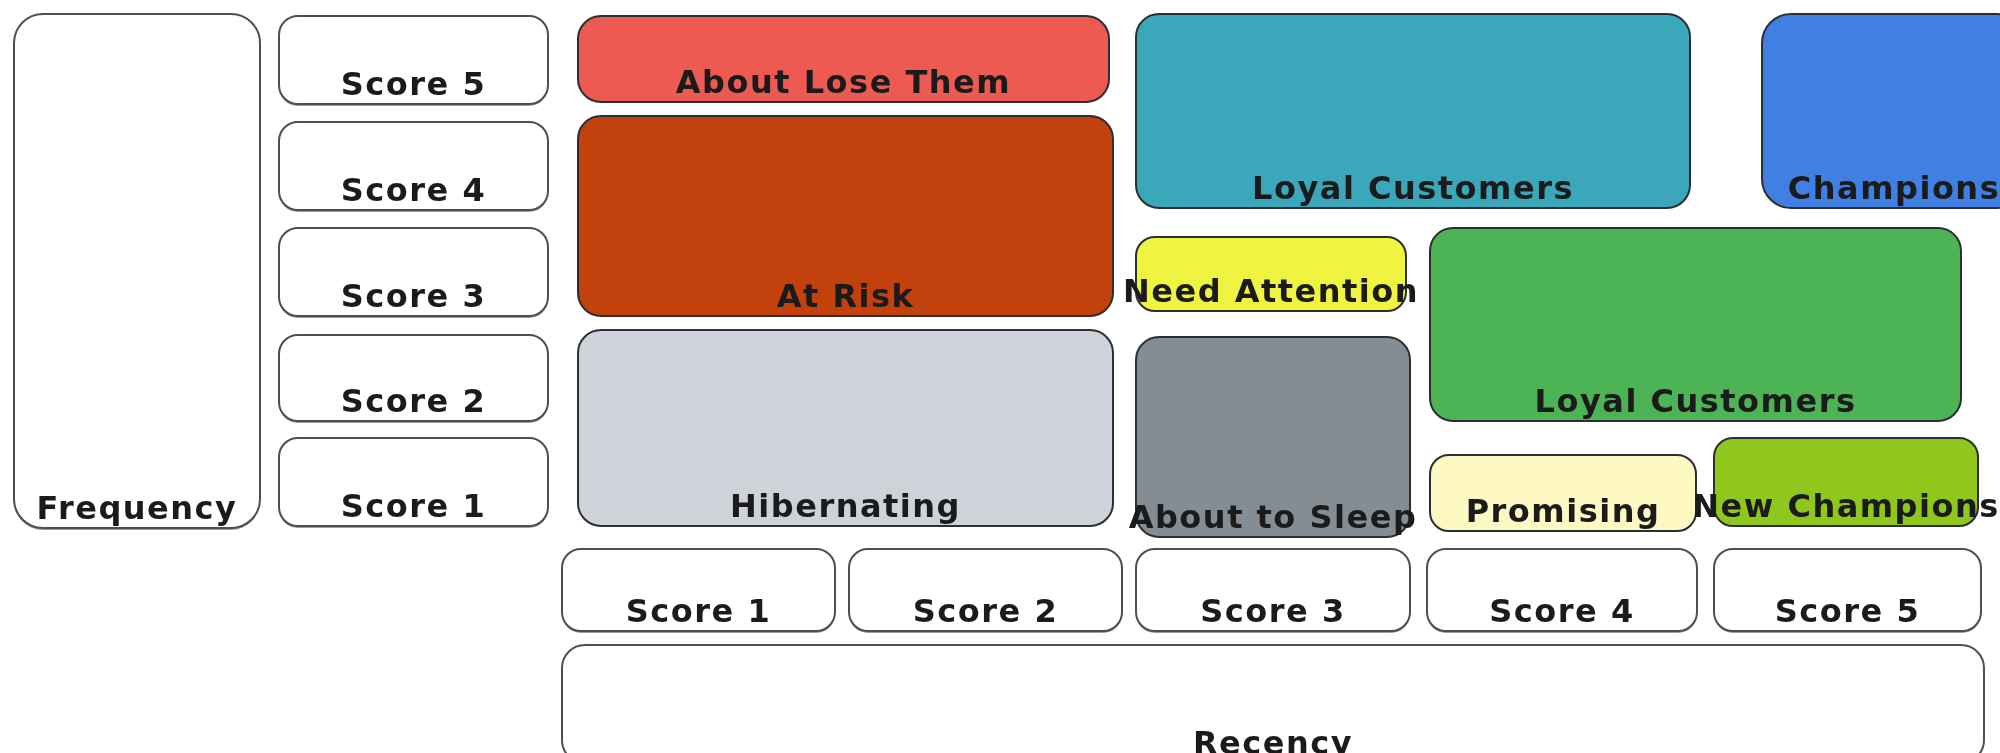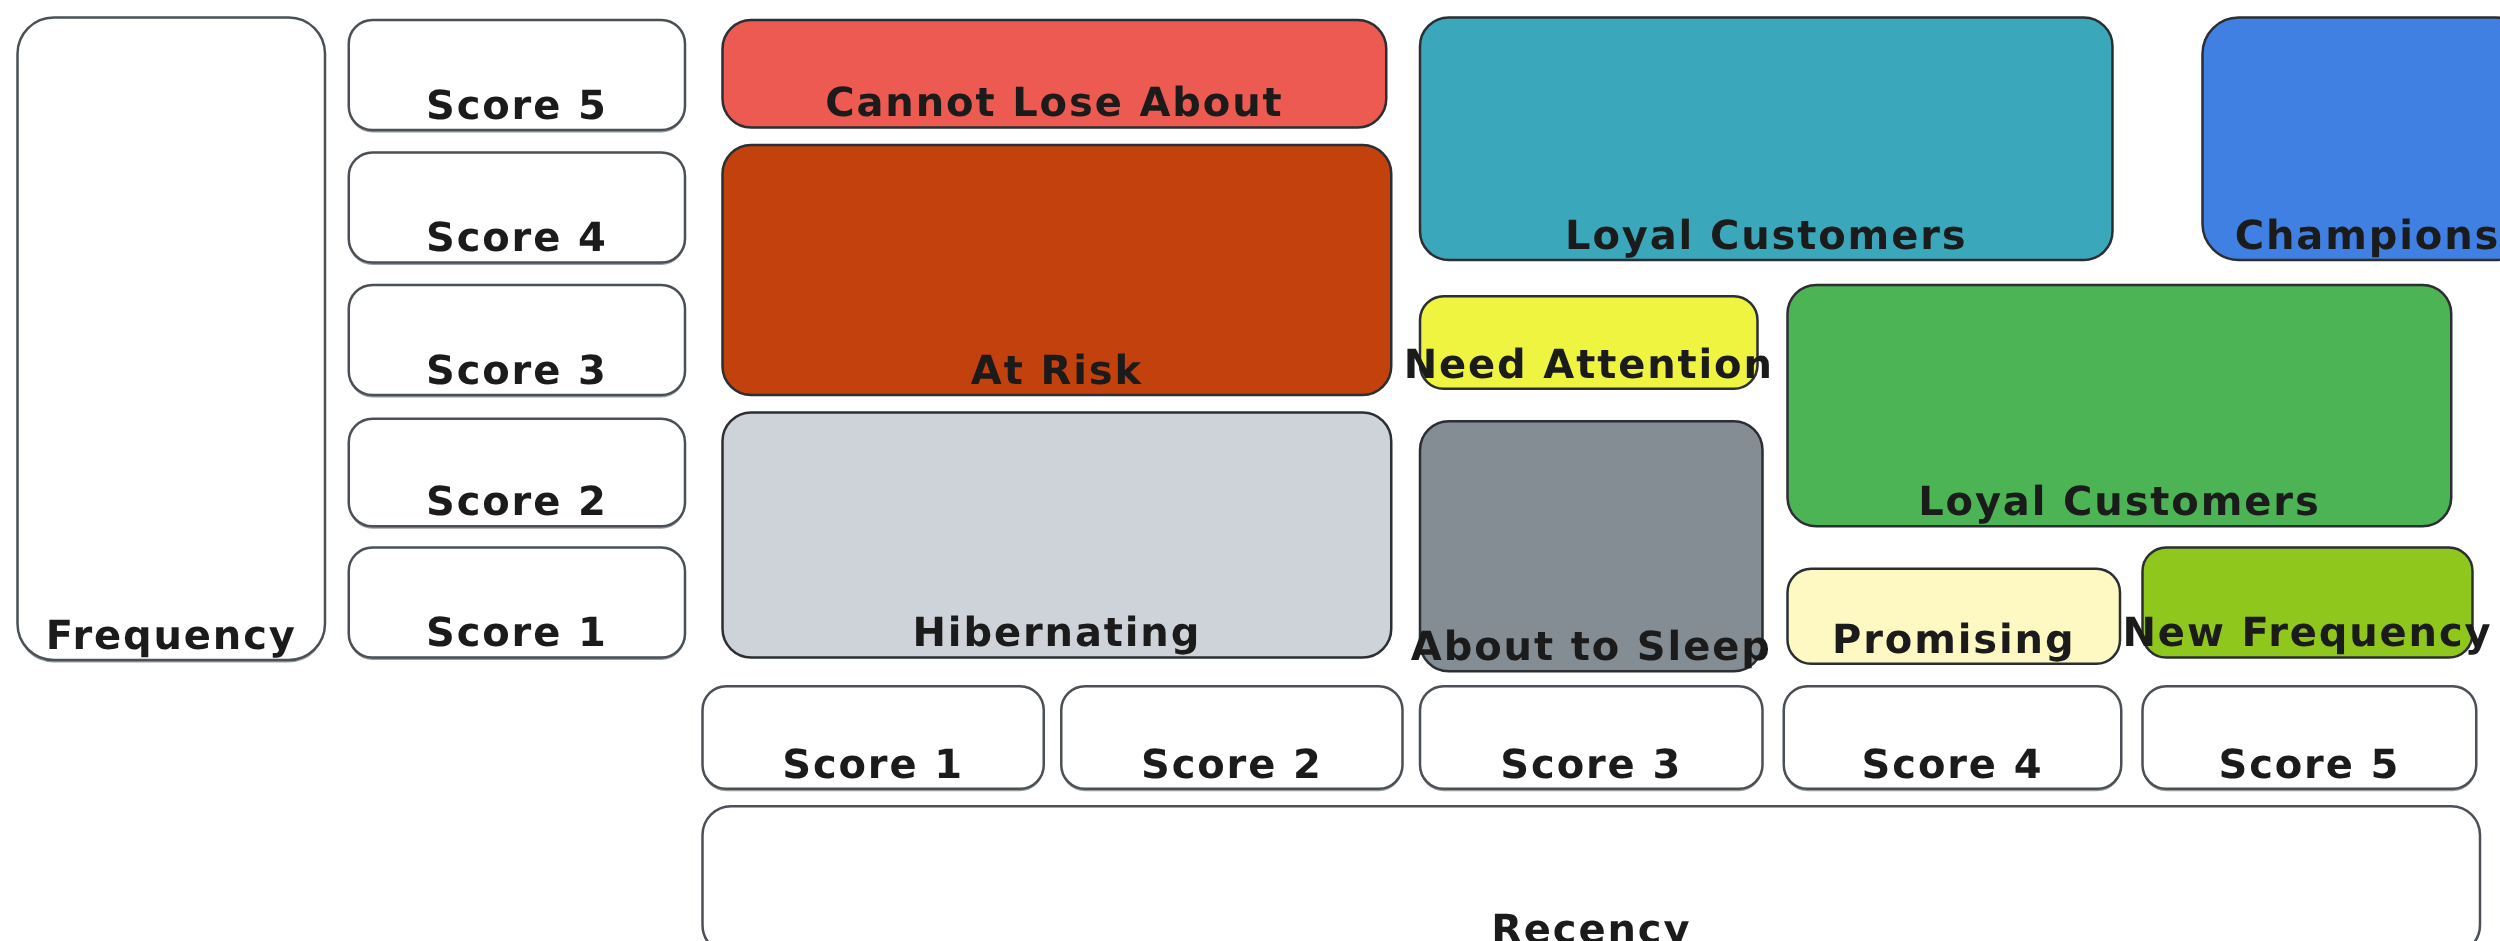--- a/index.html
+++ b/index.html
@@ -55,21 +55,21 @@
     <span>Score 3</span>
   </div>
   <div class="box label-box small-r" style="left:278px; top:334px; width:271px; height:88px;">
     <span>Score 2</span>
   </div>
   <div class="box label-box small-r" style="left:278px; top:437px; width:271px; height:90px;">
     <span>Score 1</span>
   </div>
 
   <div class="box seg" style="left: 577px; top: 15px; width: 533px; height: 88px; background: rgb(237, 90, 82);">
-    <span>Cannot Lose About</span>
+    <span>About Lose Them</span>
   </div>
   <div class="box seg" style="left: 577px; top: 115px; width: 537px; height: 202px; background: #c2410c;">
     <span>At Risk</span>
   </div>
   <div class="box seg" style="left: 577px; top: 329px; width: 537px; height: 198px; background: rgb(206, 211, 218);">
     <span>Hibernating</span>
   </div>
 
   <div class="box seg" style="left: 1135px; top: 13px; width: 556px; height: 196px; background: rgb(59, 167, 187);">
     <span>Loyal Customers</span>
@@ -83,21 +83,21 @@
   <div class="box seg" style="left: 1429px; top: 227px; width: 533px; height: 195px; background: rgb(77, 180, 86);">
     <span>Loyal Customers</span>
   </div>
   <div class="box seg" style="left: 1135px; top: 336px; width: 276px; height: 202px; background: rgb(132, 140, 148);">
     <span>About to Sleep</span>
   </div>
   <div class="box seg small-r" style="left: 1429px; top: 437px; width: 268px; height: 78px; background: #fef9c3; margin-top: 17px;">
     <span>Promising</span>
   </div>
   <div class="box seg small-r" style="left: 1713px; top: 437px; width: 266px; height: 90px; background: rgb(144, 199, 29);">
-    <span>New Frequency</span>
+    <span>New Champions</span>
   </div>
 
   <div class="box label-box small-r" style="left:561px; top:548px; width:275px; height:84px;">
     <span>Score 1</span>
   </div>
   <div class="box label-box small-r" style="left:848px; top:548px; width:275px; height:84px;">
     <span>Score 2</span>
   </div>
   <div class="box label-box small-r" style="left:1135px; top:548px; width:276px; height:84px;">
     <span>Score 3</span>

